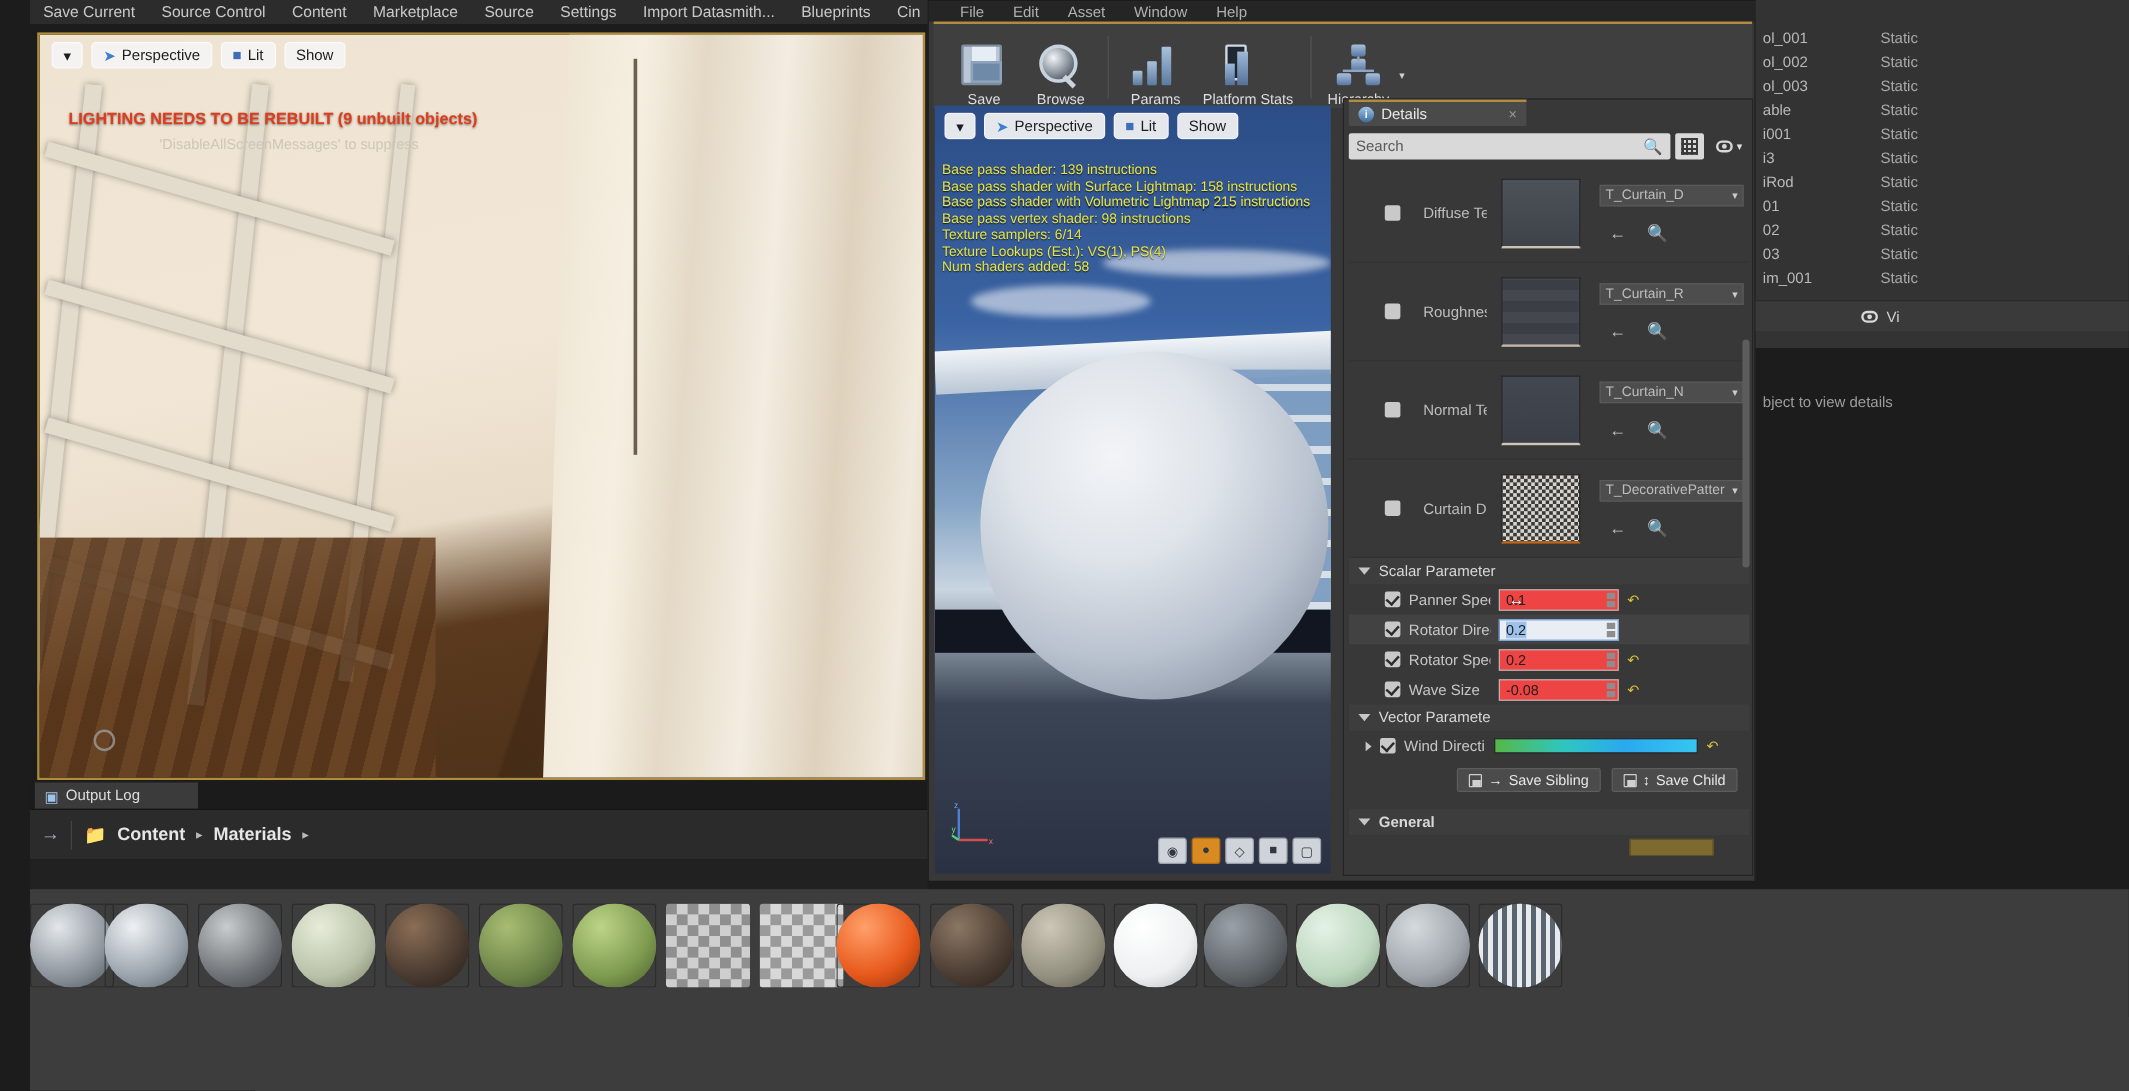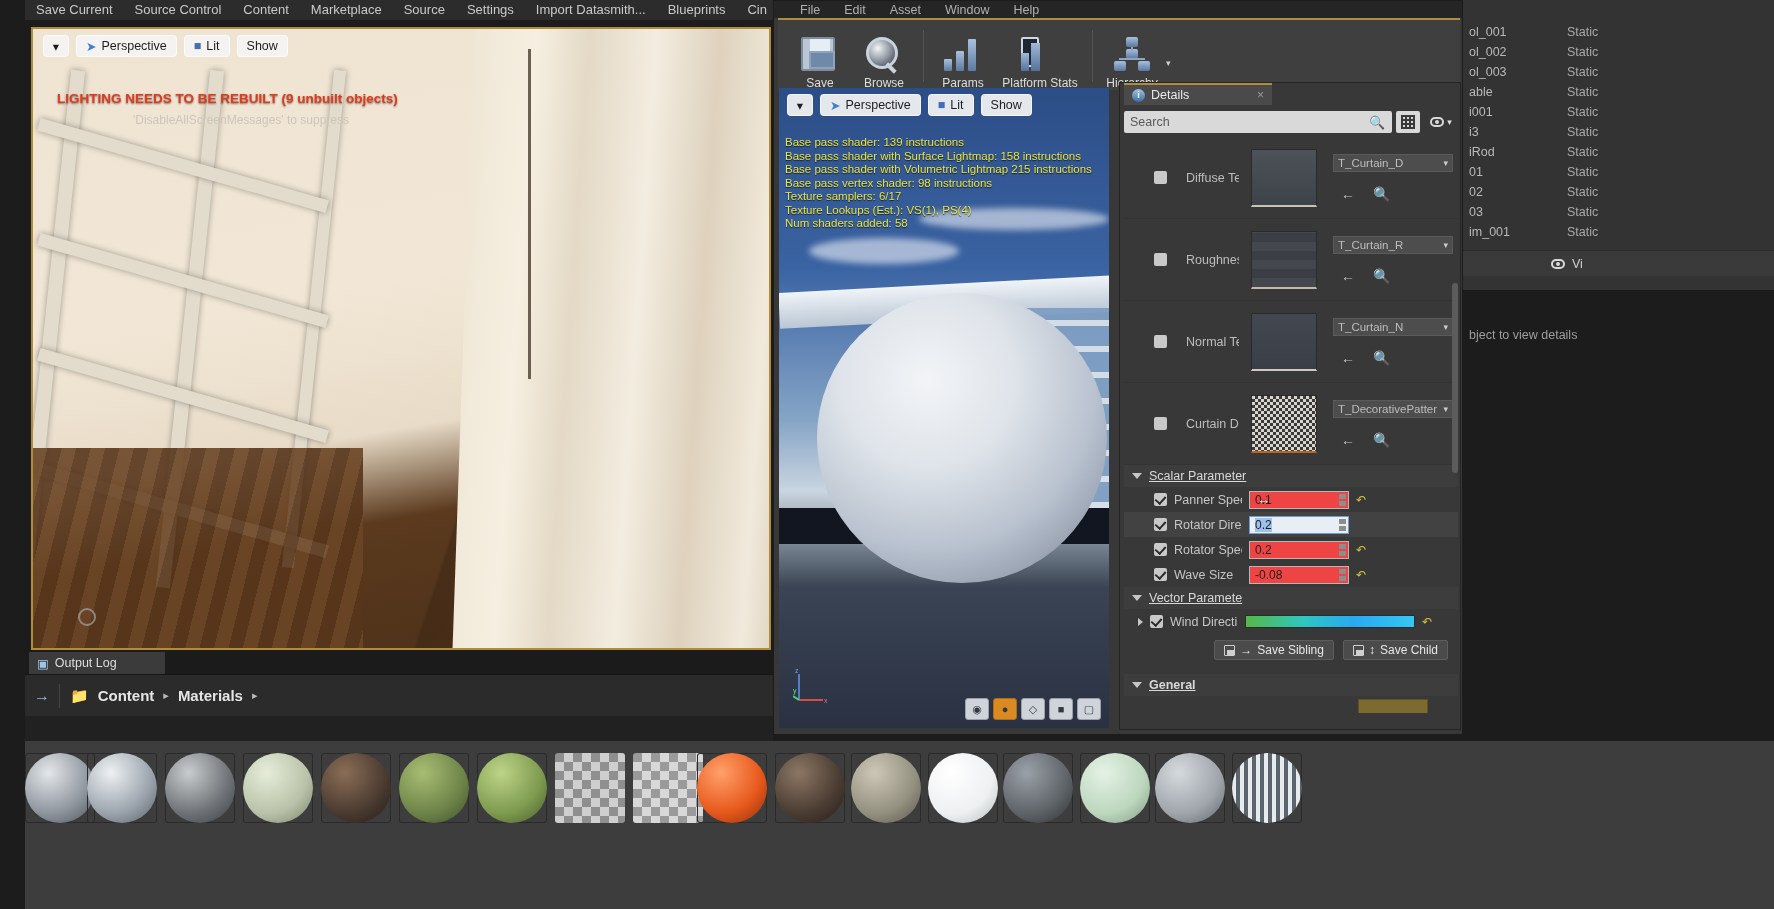--- a/index.html
+++ b/index.html
@@ -172,21 +172,21 @@
   .cb.checked::after { content:""; position:absolute; left:3px; top:1px; width:5px; height:8px;
     border:2px solid #2c2c2c; border-top:0; border-left:0; transform:rotate(42deg); }
   .pr-label { font-size:12.5px; color:#bdbdbd; white-space:nowrap; overflow:hidden; }
   .thumb { width:66px; height:58px; border:1px solid #2a2a2a; }
   .tex-sel { display:flex; align-items:center; height:18px; background:#4d4d4d;
     border:1px solid #5a5a5a; padding:0 4px; font-size:11.5px; color:#bdbdbd; width:120px; }
   .tex-sel .cv { margin-left:auto; font-size:9px; color:#ccc; }
   .tex-actions { display:flex; gap:18px; margin-top:14px; padding-left:8px; color:#c4c4c4; font-size:14px; }
 
   .sect-head { height:22px; display:flex; align-items:center; gap:7px; padding-left:8px;
-    font-size:12.5px; color:#d8d8d8; background:#3d3d3d;text-decoration:underline; }
+    font-size:12.5px; color:#d8d8d8; background:#3d3d3d; }
   .tri { width:0; height:0; border-left:5px solid #c6c6c6; border-top:4px solid transparent;
     border-bottom:4px solid transparent; }
   .tri.open { border-left:5px solid transparent; border-right:5px solid transparent;
     border-top:6px solid #c6c6c6; border-bottom:0; }
 
   .srow { display:flex; align-items:center; height:25px; padding-left:30px; gap:7px; }
   .srow.alt { background:#424242; }
   .srow .lbl { width:68px; font-size:12.5px; color:#c6c6c6; white-space:nowrap; overflow:hidden; }
   .num { width:100px; height:18px; background:#ef4444; color:#1e1e1e; font-size:12px;
     display:flex; align-items:center; padding:0 5px; border:1px solid #b6b6b6; position:relative; }
@@ -371,21 +371,21 @@
       <div class="vp-btn">
         <span>Show</span>
       </div>
     </div>
 
     <div class="pv-stats">
       <div>Base pass shader: 139 instructions</div>
       <div>Base pass shader with Surface Lightmap: 158 instructions</div>
       <div>Base pass shader with Volumetric Lightmap 215 instructions</div>
       <div>Base pass vertex shader: 98 instructions</div>
-      <div>Texture samplers: 6/17</div>
+      <div>Texture samplers: 6/14</div>
       <div>Texture Lookups (Est.): VS(1), PS(4)</div>
       <div>Num shaders added: 58</div>
     </div>
 
     <div class="pv-axes">
       <svg width="40" height="40" viewBox="0 0 40 40">
         <line x1="6" y1="34" x2="6" y2="8" stroke="#4e7fd4" stroke-width="2"></line>
         <line x1="6" y1="34" x2="30" y2="34" stroke="#d44e4e" stroke-width="2"></line>
         <line x1="6" y1="34" x2="0" y2="30" stroke="#4ed470" stroke-width="2"></line>
         <text x="2" y="7" fill="#6fa0e8" font-size="7">z</text>

